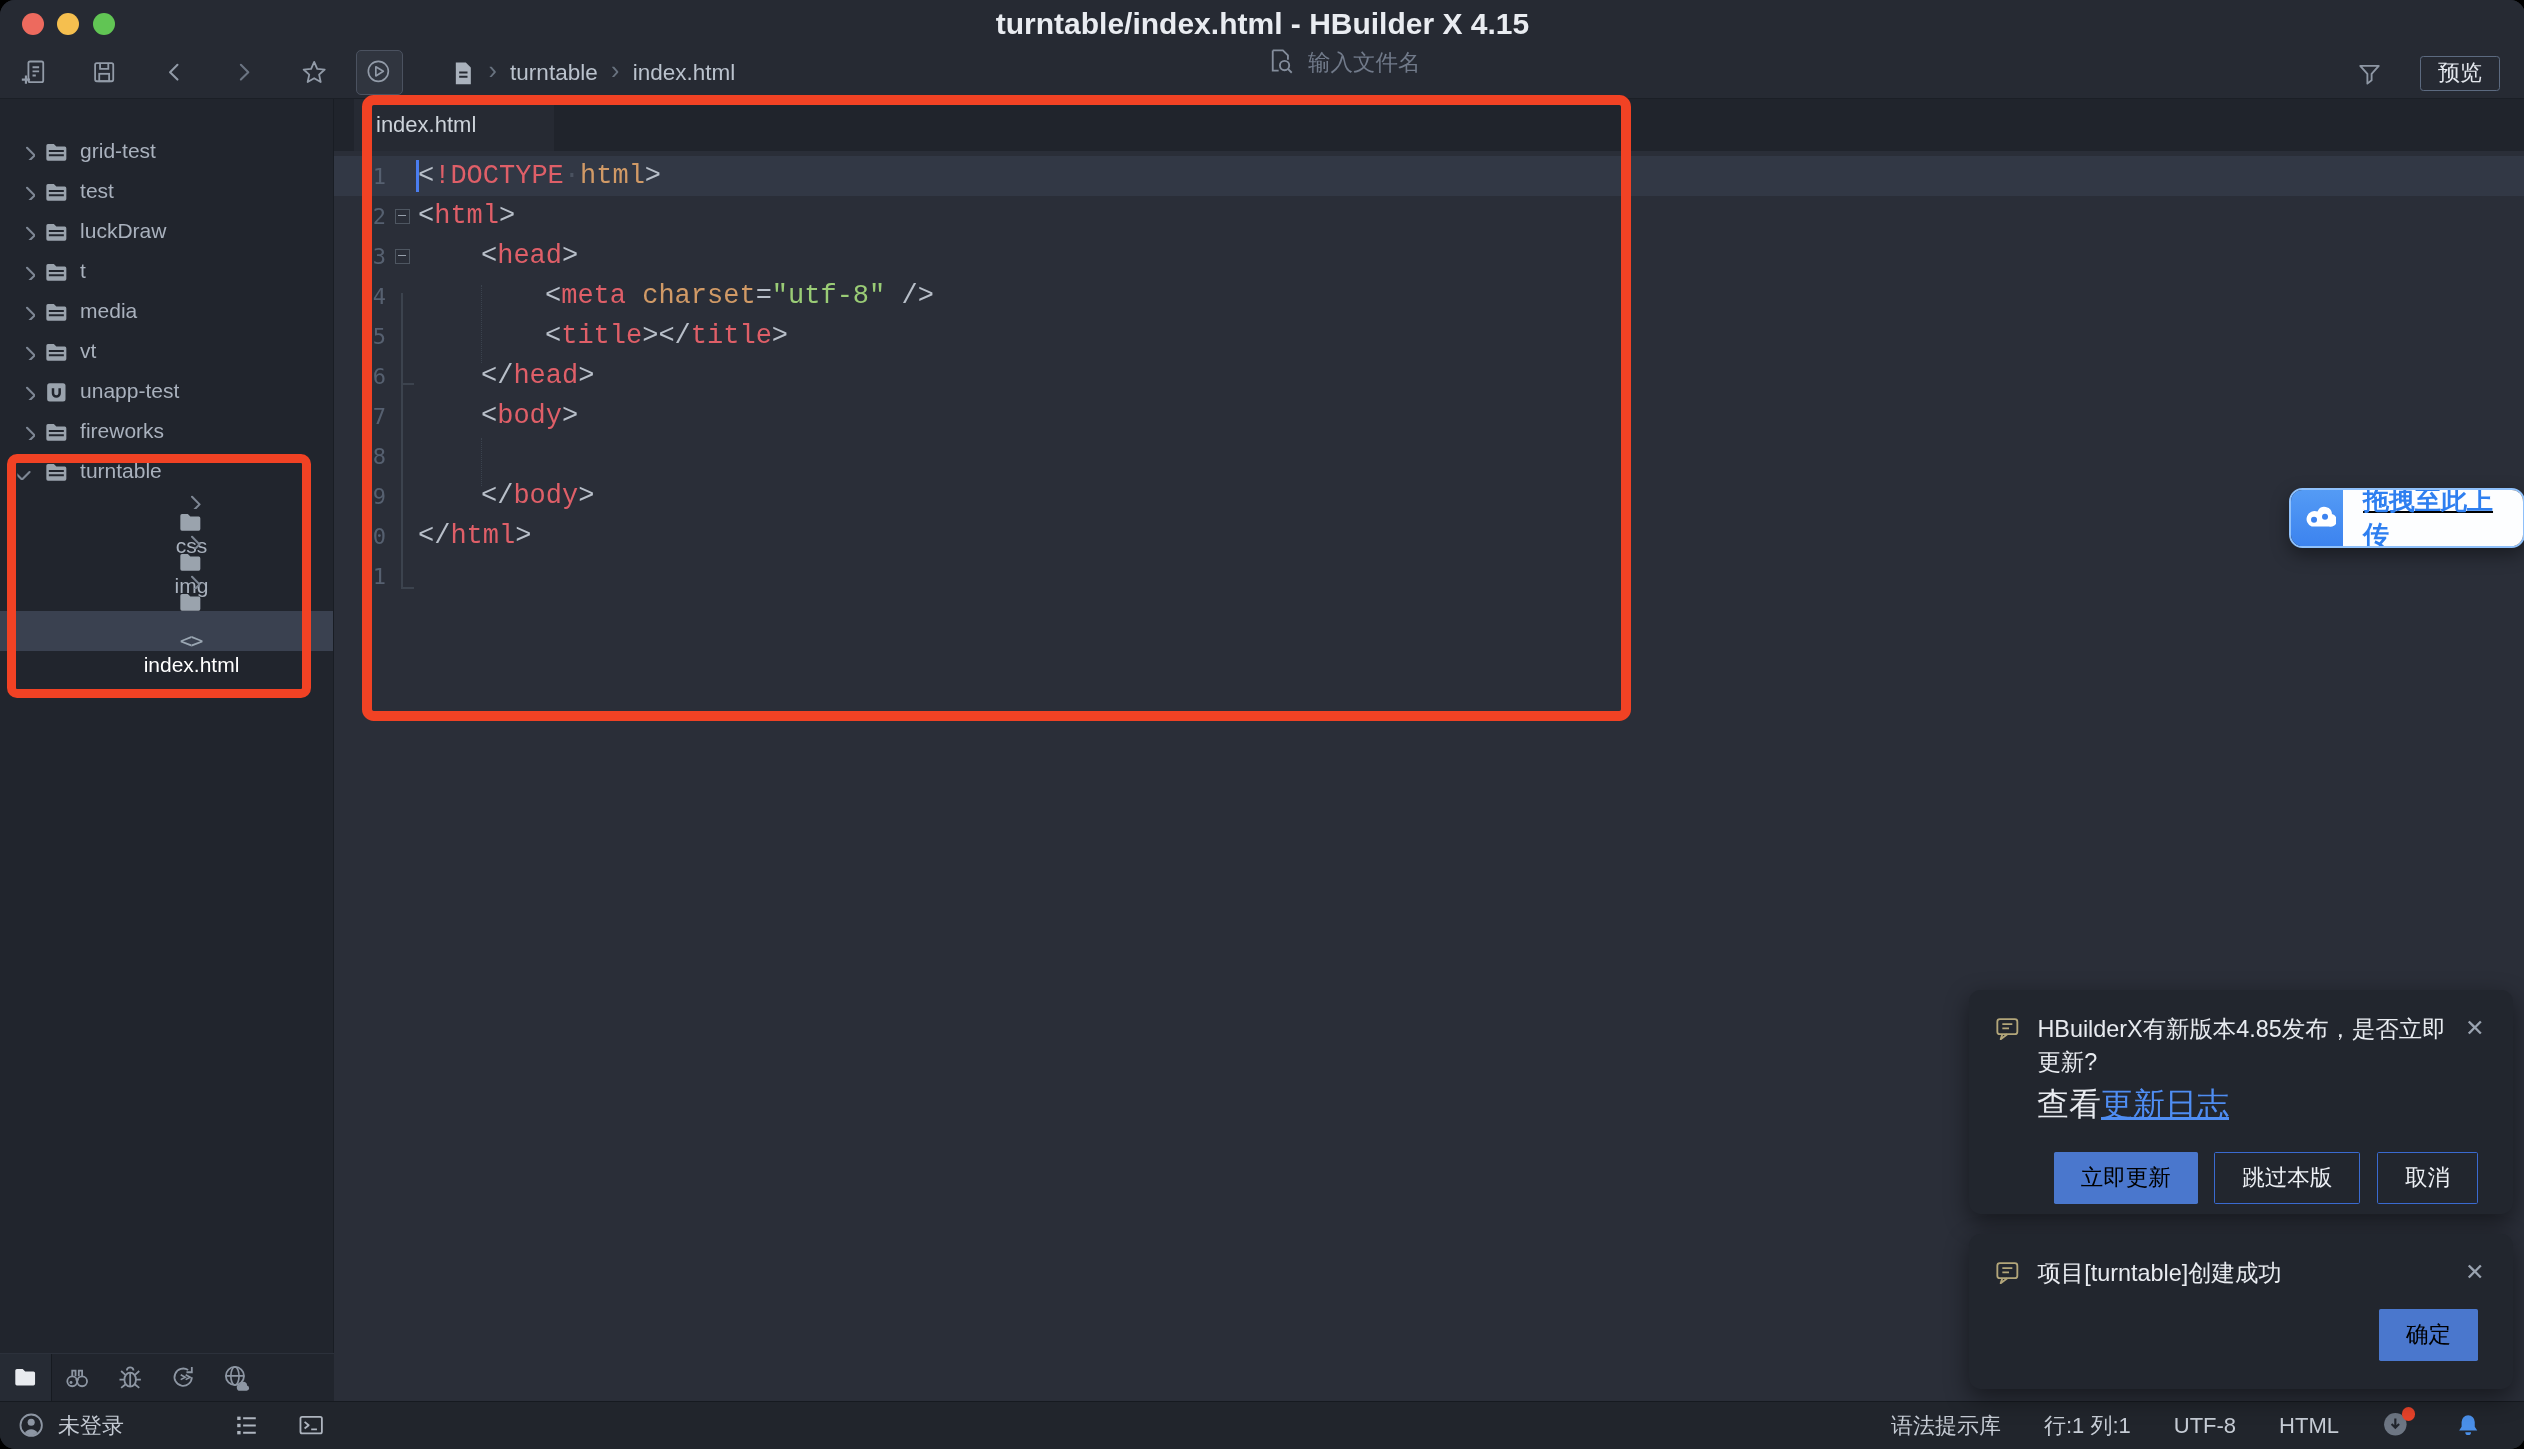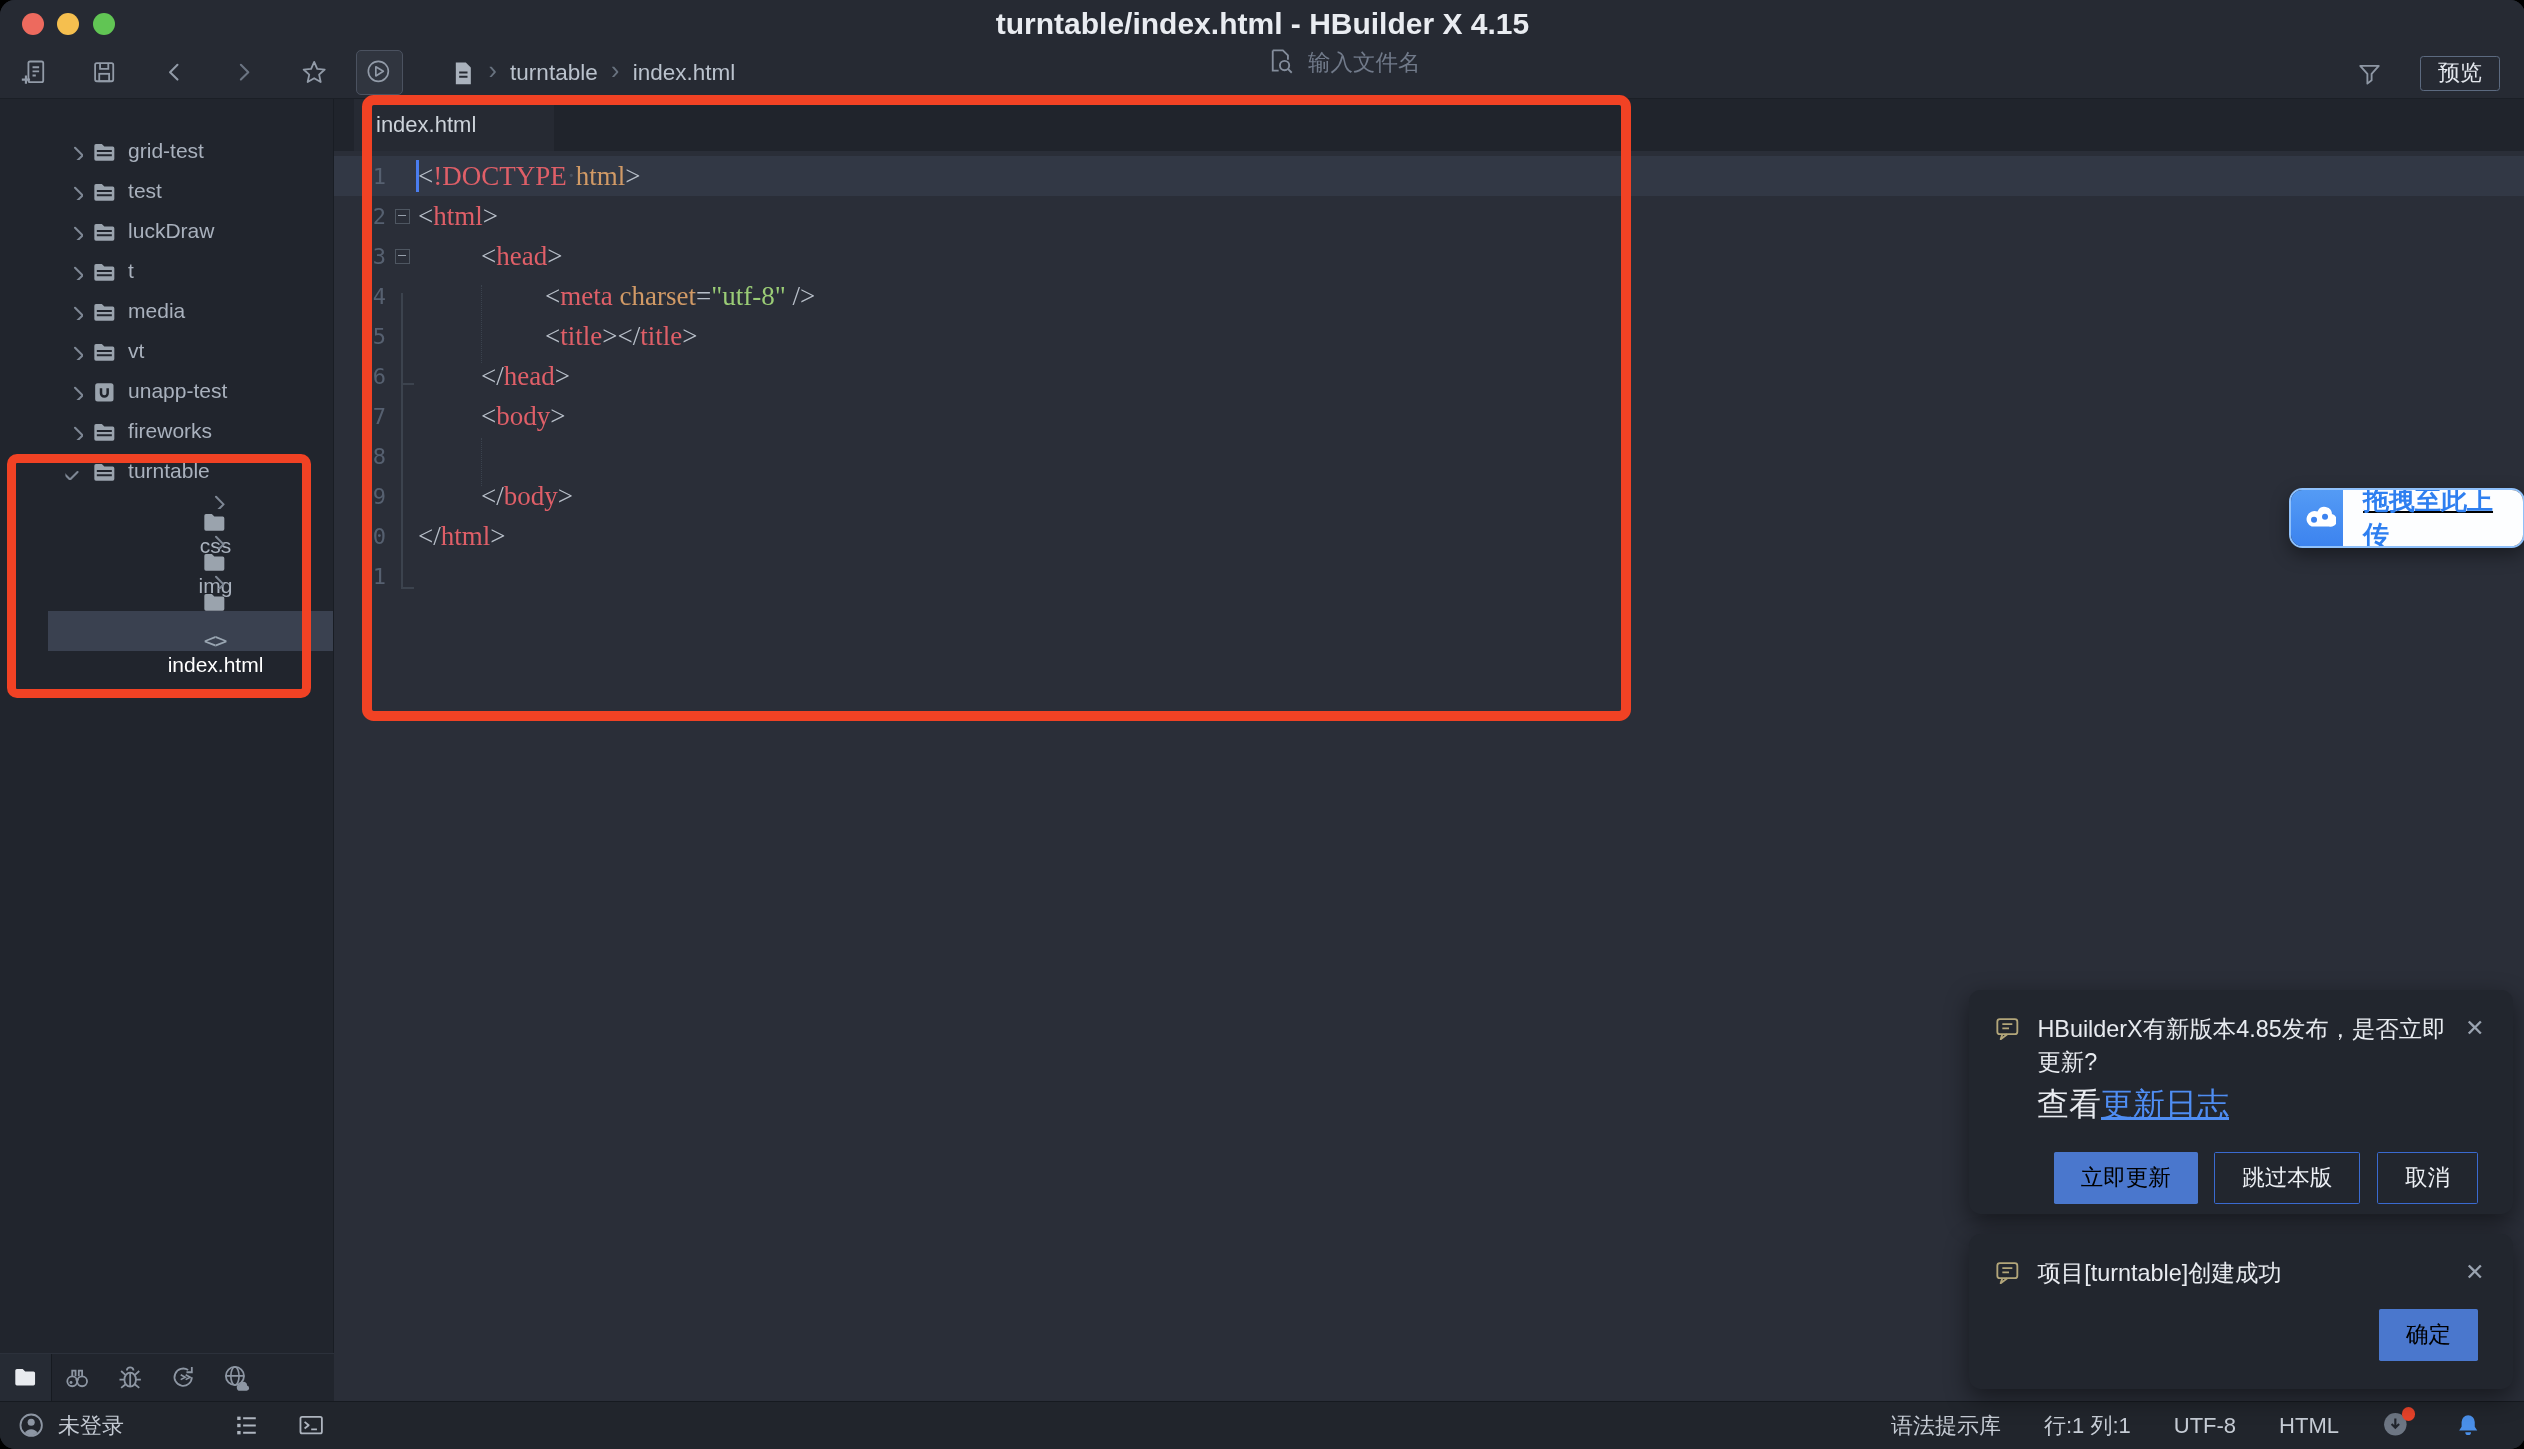--- a/index.html
+++ b/index.html
@@ -33,21 +33,21 @@
   .search-ph { font-size:22.5px; color:#717a8a; }
   .tb-right { position:absolute; right:0; top:0; height:52px; display:flex; align-items:center; gap:37px; padding-right:25px; }
   .funnel { width:27px; height:27px; color:#8e97a4; }
   .btn-preview { width:80px; height:35px; border:1.7px solid #5c6a80; border-radius:3.3px; background:transparent;
                  color:#e3e7ed; font-size:22px; display:flex; align-items:center; justify-content:center; }
 
   
   .main { position:absolute; top:99px; left:0; right:0; bottom:48px; }
 
   
-  .sidebar { position:absolute; left:0; top:0; bottom:0; width:334px; background:#21252d; border-right:1.7px solid #191d24;padding-left:48px; }
+  .sidebar { position:absolute; left:0; top:0; bottom:0; width:334px; background:#21252d; border-right:1.7px solid #191d24; }
   .tree { padding-top:32px; }
   .trow { height:40px; display:flex; align-items:center; font-size:21px; color:#a9b1bd; position:relative; }
   .trow.sel { background:#3a4150; color:#ffffff; }
   .t-chev { width:18.4px; height:18.4px; color:#7e8794; flex:0 0 18.4px; }
   .t-chev.down { transform:rotate(90deg); }
   .t-chev.none { visibility:hidden; }
   .t-ico { width:25px; height:25px; color:#9aa3ad; margin:0 11.7px 0 8.3px; flex:0 0 25px; }
   .codeico { font-family:"DejaVu Sans Mono", monospace; font-size:21px; color:#9aa6b2; margin:0 8.3px 0 6.7px; letter-spacing:-1.7px; }
   .lvl0 { padding-left:16.7px; } .lvl1 { padding-left:50px;flex-direction:column; }
 
@@ -67,21 +67,21 @@
          display:flex; align-items:center; padding-left:22px; }
   .codewrap { position:absolute; top:52px; left:0; right:0; bottom:0; }
   .curline { position:absolute; top:5px; left:0; right:0; height:40px; background:#323845; z-index:1; }
   .cursor { position:absolute; left:82px; top:9.2px; width:2.5px; height:32px; background:#4a7df0; z-index:5; }
   .codelines { position:relative; z-index:2; padding-top:5px; }
   .crow { height:40px; display:flex; align-items:center; }
   .ln { width:52px; text-align:right; color:#566070; font-family:"DejaVu Sans Mono", monospace; font-size:22px; flex:0 0 52px; }
   .foldcell { width:32px; flex:0 0 32px; display:flex; align-items:center; justify-content:center; }
   .fbox { width:15px; height:15px; border:1.7px solid #4e5661; position:relative; }
   .fbox::after { content:""; position:absolute; left:2.5px; right:2.5px; top:5px; height:1.7px; background:#97a0ac; }
-  .ctext { font-family:Liberation Serif, serif; font-size:27px; white-space:pre; }
+  .ctext { font-family:Liberation Mono, monospace; font-size:27px; white-space:pre; }
   .s-tag { color:#df5f68; } .s-attr { color:#d19a66; } .s-str { color:#9acc76; }
   .s-punct { color:#b8bfc9; } .s-plain { color:#b8bfc9; } .s-ws { color:#4a5260; }
   .vguide { position:absolute; width:1.7px; background:#3c434e; z-index:0; }
   .hguide { position:absolute; height:1.7px; background:#3c434e; z-index:0; }
   .dotguide { position:absolute; width:0; border-left:1.7px dotted #3a424d; z-index:0; }
 
   
   .anno { position:absolute; border:10px solid #f14224; border-radius:11.7px; z-index:40; pointer-events:none; }
   .anno-editor { left:362px; top:95px; width:1269px; height:626px; }
   .anno-sidebar { left:6.7px; top:454px; width:304px; height:244px; border-width:9.2px; border-radius:10px; }

